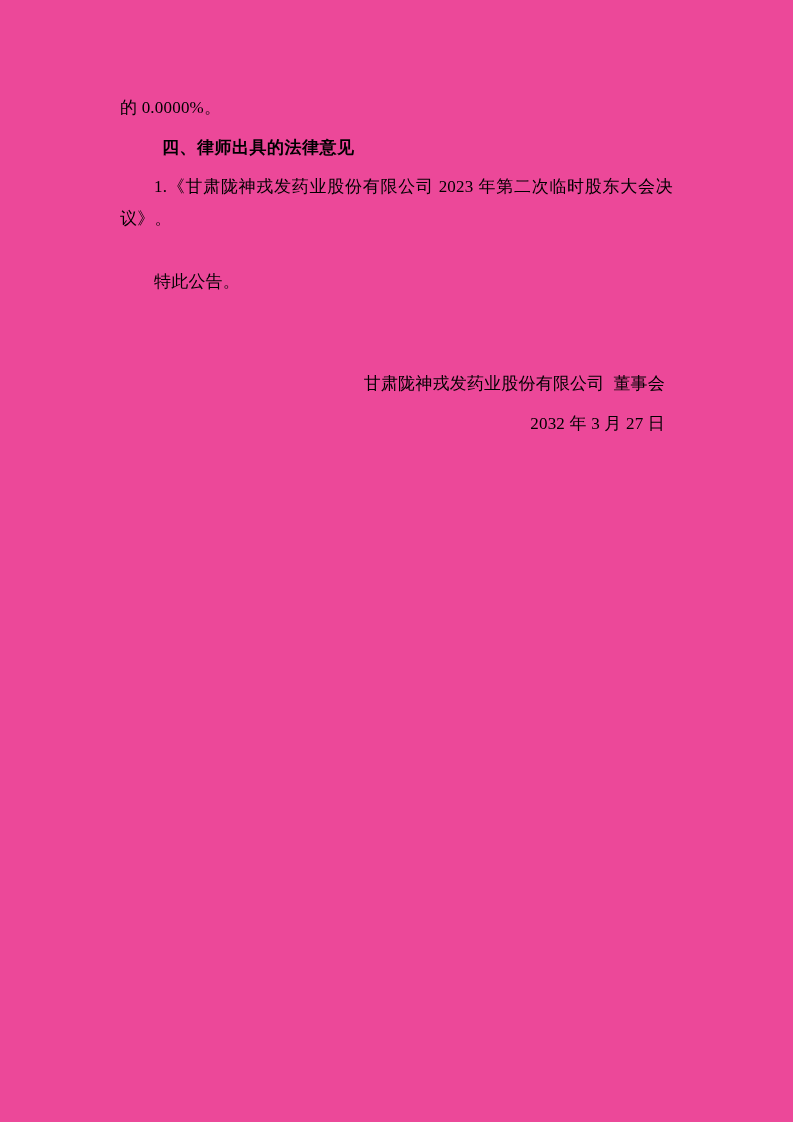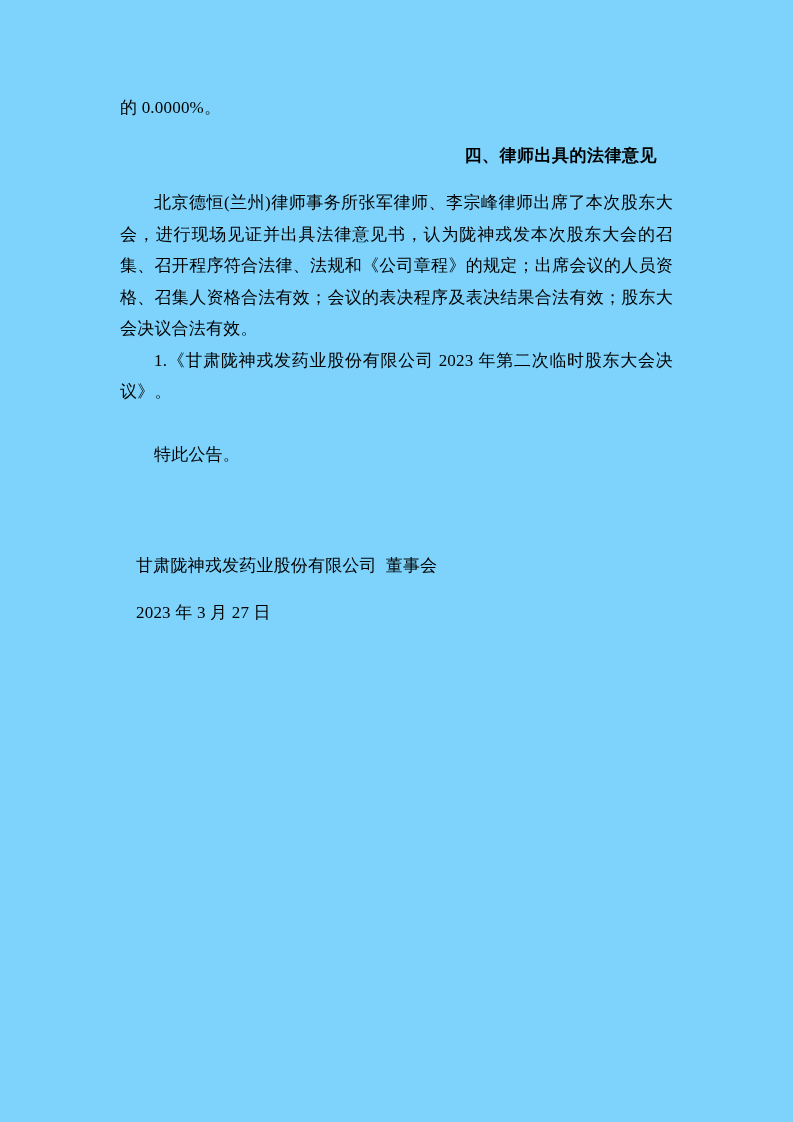--- a/index.html
+++ b/index.html
@@ -4,21 +4,21 @@
 <style>
   html, body {
     margin: 0;
     padding: 0;
     background: #ffffff;
   }
   .page {
     position: relative;
     width: 793px;
     height: 1122px;
-    background: #7dd3fc;
+    background: #ec4899;
     overflow: hidden;
     font-family: "Liberation Serif", "DejaVu Serif", serif;
     color: #000000;
   }
   .text-block {
     position: absolute;
     left: 120px;
     top: 92px;
     width: 553px;
     font-size: 17px;
@@ -27,58 +27,57 @@
     letter-spacing: 0.2px;
   }
   .para {
     margin: 0;
     text-indent: 2em;
   }
   .para.no-indent {
     text-indent: 0;
   }
   .heading {
-    margin: 16px;
+    margin: 8px;
     text-indent: 2em;
     font-weight: bold;
     font-family: "Liberation Sans", "DejaVu Sans", sans-serif;
-    text-align: right;
+    text-align: left;
     letter-spacing: 0.5px;
   }
   .spacer-1 { height: 31.5px; }
   .spacer-2 { height: 63px; }
   .sig-line {
-    margin: 16px;
+    margin: 8px;
     text-indent: 0;
-    text-align: left;
+    text-align: right;
     white-space: pre-wrap;
   }
 </style>
 </head>
 <body>
 
 <div class="page">
   <div class="text-block">
 
     <p class="para no-indent">的 0.0000%。</p>
 
 
 
     <p class="heading">四、律师出具的法律意见</p>
 
-    <p class="para">北京德恒(兰州)律师事务所张军律师、李宗峰律师出席了本次股东大会，进行现场见证并出具法律意见书，认为陇神戎发本次股东大会的召集、召开程序符合法律、法规和《公司章程》的规定；出席会议的人员资格、召集人资格合法有效；会议的表决程序及表决结果合法有效；股东大会决议合法有效。</p>
 
 
     <p class="para">1.《甘肃陇神戎发药业股份有限公司 2023 年第二次临时股东大会决议》。</p>
 
 
     <div class="spacer-1"></div>
 
     <p class="para">特此公告。</p>
 
     <div class="spacer-2"></div>
 
     <p class="sig-line">甘肃陇神戎发药业股份有限公司  董事会</p>
 
-    <p class="sig-line">2023 年 3 月 27 日</p>
+    <p class="sig-line">2032 年 3 月 27 日</p>
 
   </div>
 </div>
 
 </body></html>

